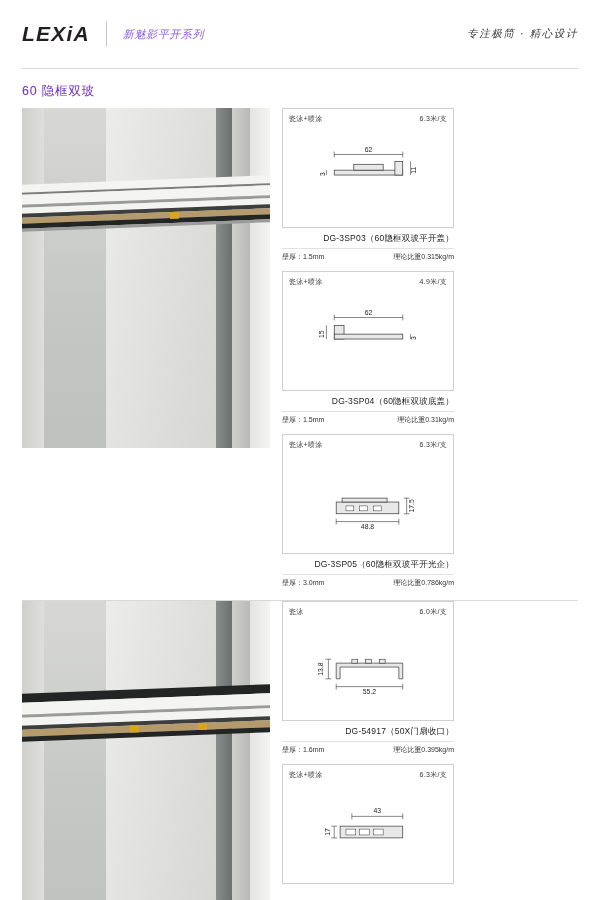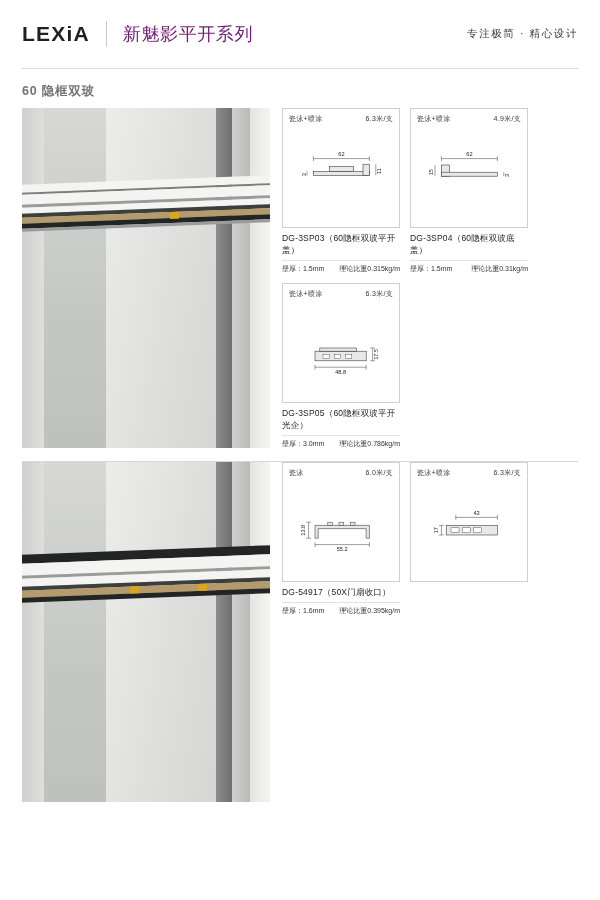--- a/index.html
+++ b/index.html
@@ -13,61 +13,62 @@
     overflow: hidden;
   }
 
   
   .header {
     height: 68px;
     display: flex;
     align-items: center;
     padding: 0 22px;
     position: relative;
+    font-style: italic;
   }
   .logo {
     font-family: "Liberation Sans", sans-serif;
     font-size: 21px;
     font-weight: bold;
     letter-spacing: 1.2px;
     color: #231f20;
   }
   .header-divider {
     width: 1px;
     height: 26px;
     background: #c9c9c9;
     margin: 0 16px;
   }
   .header-sub {
-    font-size: 18px;
-    color: #701a75;
+    font-size: 11px;
+    color: #8b5cf6;
     letter-spacing: 0.6px;
   }
   .header-right {
     position: absolute;
     right: 22px;
     font-size: 10.5px;
     color: #3a3a3a;
     letter-spacing: 1.6px;
   }
 
   
   .section {
     padding: 0 22px;
   }
   .section-rule {
     border-top: 1px solid #d9d9d9;
     margin: 0 22px;
   }
   .section-title {
     font-size: 12.5px;
-    font-weight: bold;
+    font-weight: normal;
     letter-spacing: 0.8px;
     margin: 14px 0 8px 0;
-    color: #737373;
+    color: #6d28d9;
   }
 
   .section-body {
     display: flex;
     gap: 12px;
   }
 
   .photo {
     width: 248px;
     flex: 0 0 248px;
@@ -130,21 +131,22 @@
 
   
   .cards {
     flex: 1 1 auto;
     display: flex;
     flex-wrap: wrap;
     gap: 9px 10px;
     align-content: flex-start;
   }
   .card {
-    width: 118px;
+    width: 172px;
+    text-align: right;
   }
   .card-box {
     border: 1px solid #cfcfcf;
     height: 120px;
     position: relative;
     background: #fff;
   }
   .card-box .tag {
     position: absolute;
     top: 5px; left: 6px;

